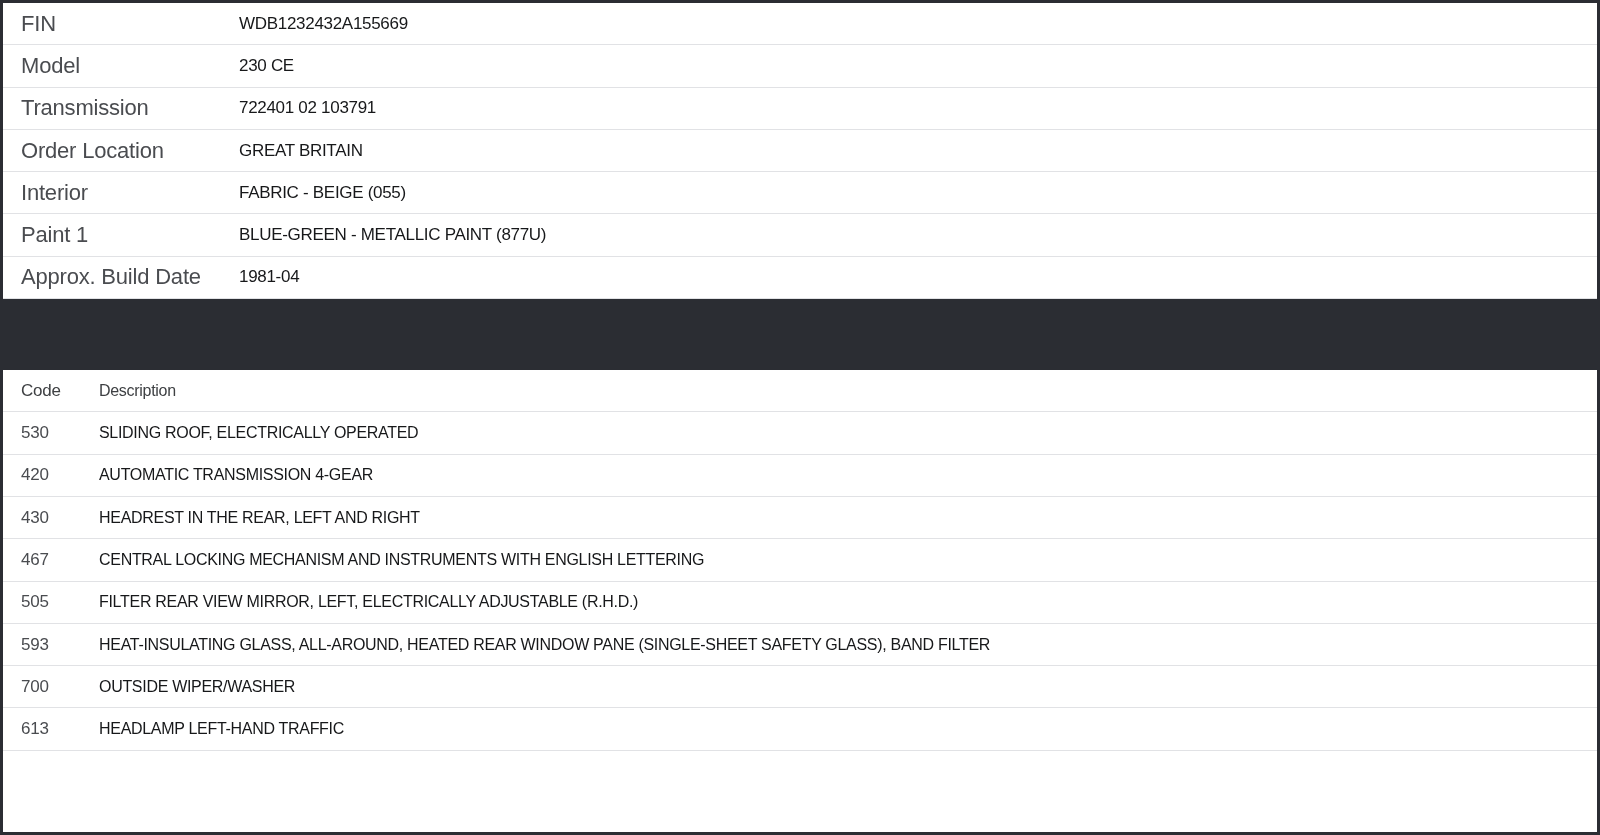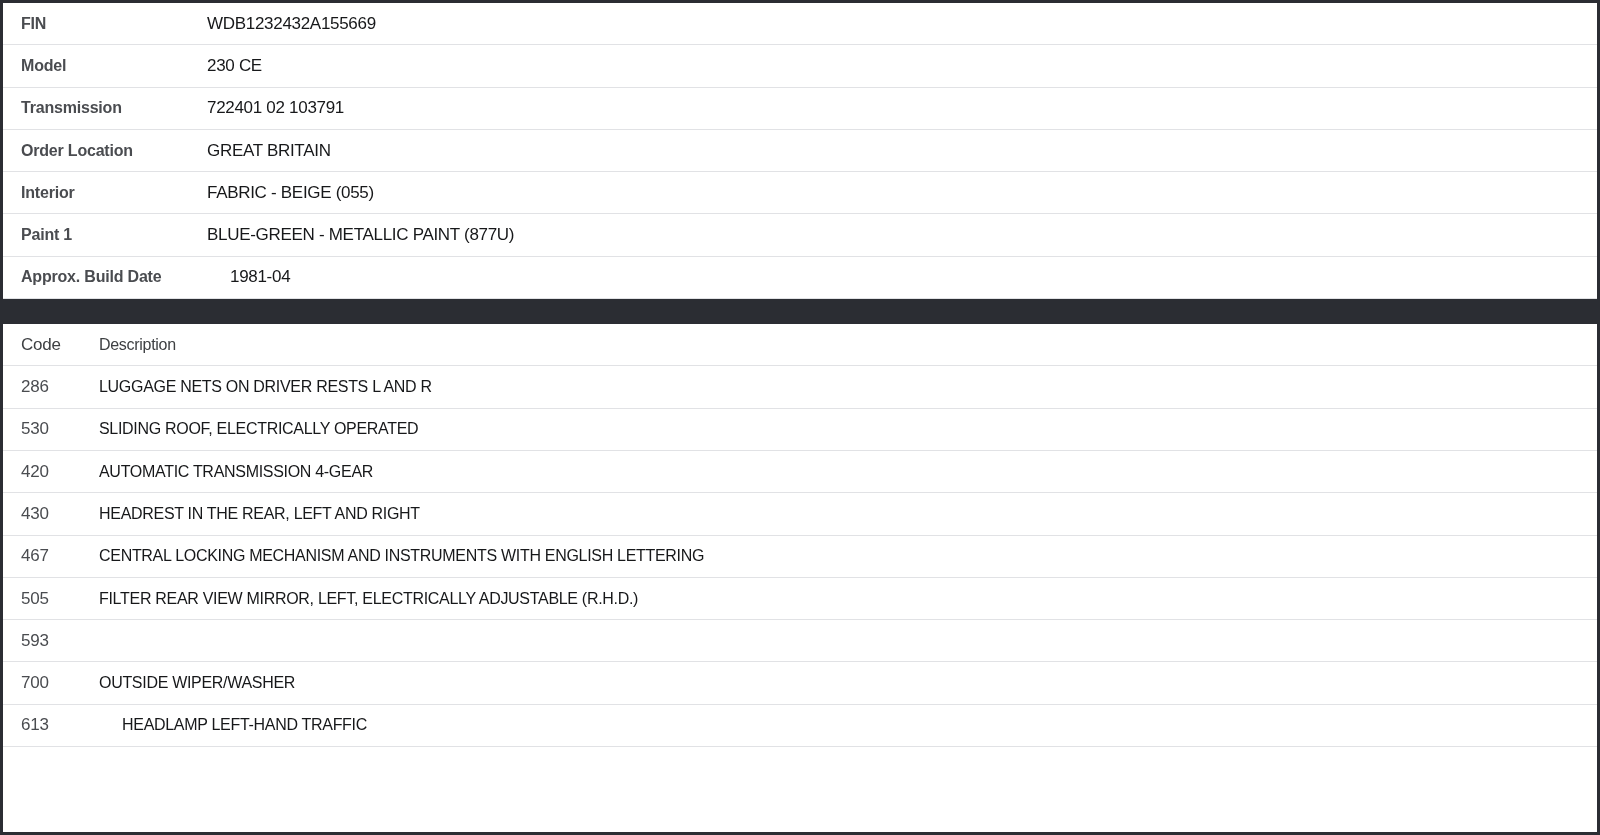--- a/index.html
+++ b/index.html
@@ -16,45 +16,46 @@
   .frame{
     width:1600px;height:835px;
     background:var(--frame-background);
     padding:3px;
     display:flex;flex-direction:column;
   }
   .card{
     background:var(--card-background);
     width:100%;
   }
-  .card.grow{flex:1 1 auto;}
+  .card.grow{flex:1 1 auto;margin-top:46px;}
   .row{
     height:42.3px;
     display:flex;
     align-items:center;
     border-bottom:1px solid var(--row-divider);
     padding-left:18px;
   }
-  .row:last-child{border-bottom:1px solid var(--row-divider);gap:23px;}
+  .row:last-child{border-bottom:1px solid var(--row-divider);}
   
   .t1 .cell-label{
     width:186px;
     flex:0 0 186px;
-    font-size:16px;
-    font-weight:700;
+    font-size:22px;
+    font-weight:400;
     color:var(--label-text);
     letter-spacing:-0.2px;
     white-space:nowrap;
   }
   .t1 .cell-value{
     font-size:17px;
     font-weight:400;
     color:var(--value-text);
     letter-spacing:-0.3px;
     white-space:nowrap;
+    margin-left:32px;
   }
   
   .divider{height:25px;flex:0 0 25px;}
   
   .t2 .cell-code{
     width:78px;
     flex:0 0 78px;
     font-size:17px;
     font-weight:400;
     color:var(--label-text);
@@ -111,24 +112,20 @@
   </div>
 
   <div class="divider"></div>
 
   <div class="card t2 grow">
     <div class="row header-row">
       <div class="cell-code">Code</div>
       <div class="cell-desc">Description</div>
     </div>
     <div class="row">
-      <div class="cell-code">286</div>
-      <div class="cell-desc">LUGGAGE NETS ON DRIVER RESTS L AND R</div>
-    </div>
-    <div class="row">
       <div class="cell-code">530</div>
       <div class="cell-desc">SLIDING ROOF, ELECTRICALLY OPERATED</div>
     </div>
     <div class="row">
       <div class="cell-code">420</div>
       <div class="cell-desc">AUTOMATIC TRANSMISSION 4-GEAR</div>
     </div>
     <div class="row">
       <div class="cell-code">430</div>
       <div class="cell-desc">HEADREST IN THE REAR, LEFT AND RIGHT</div>
@@ -136,20 +133,21 @@
     <div class="row">
       <div class="cell-code">467</div>
       <div class="cell-desc">CENTRAL LOCKING MECHANISM AND INSTRUMENTS WITH ENGLISH LETTERING</div>
     </div>
     <div class="row">
       <div class="cell-code">505</div>
       <div class="cell-desc">FILTER REAR VIEW MIRROR, LEFT, ELECTRICALLY ADJUSTABLE (R.H.D.)</div>
     </div>
     <div class="row">
       <div class="cell-code">593</div>
+      <div class="cell-desc">HEAT-INSULATING GLASS, ALL-AROUND, HEATED REAR WINDOW PANE (SINGLE-SHEET SAFETY GLASS), BAND FILTER</div>
     </div>
     <div class="row">
       <div class="cell-code">700</div>
       <div class="cell-desc">OUTSIDE WIPER/WASHER</div>
     </div>
     <div class="row">
       <div class="cell-code">613</div>
       <div class="cell-desc">HEADLAMP LEFT-HAND TRAFFIC</div>
     </div>
   </div>

